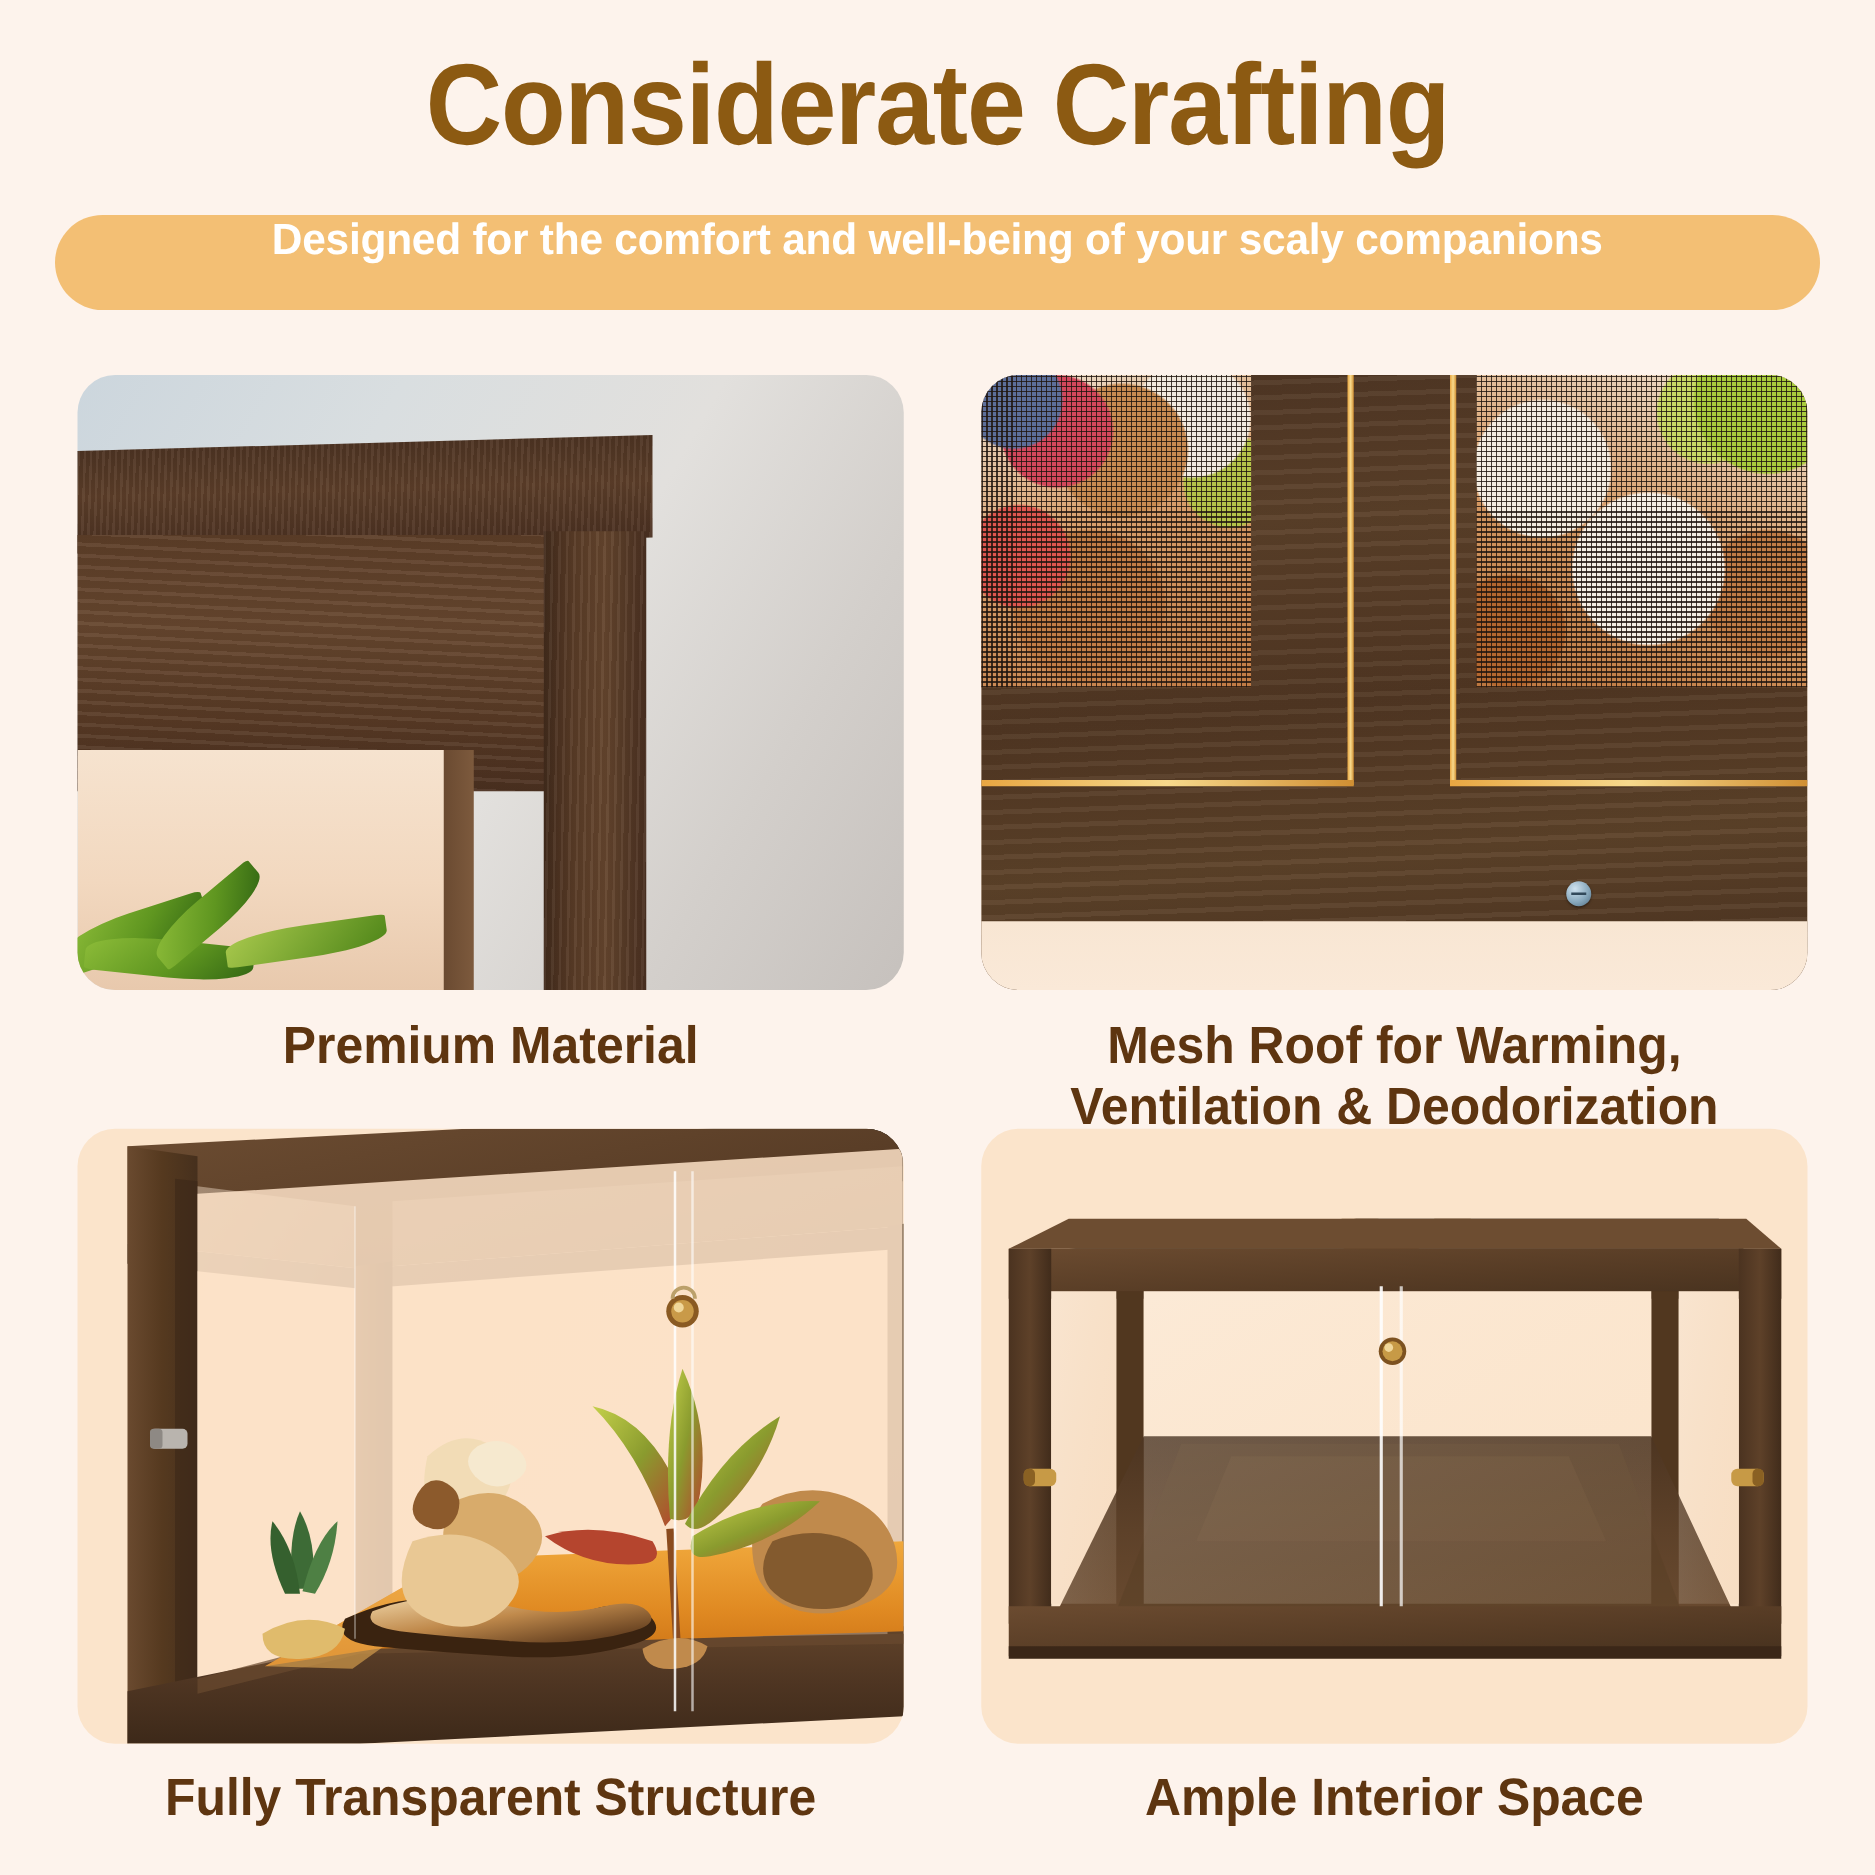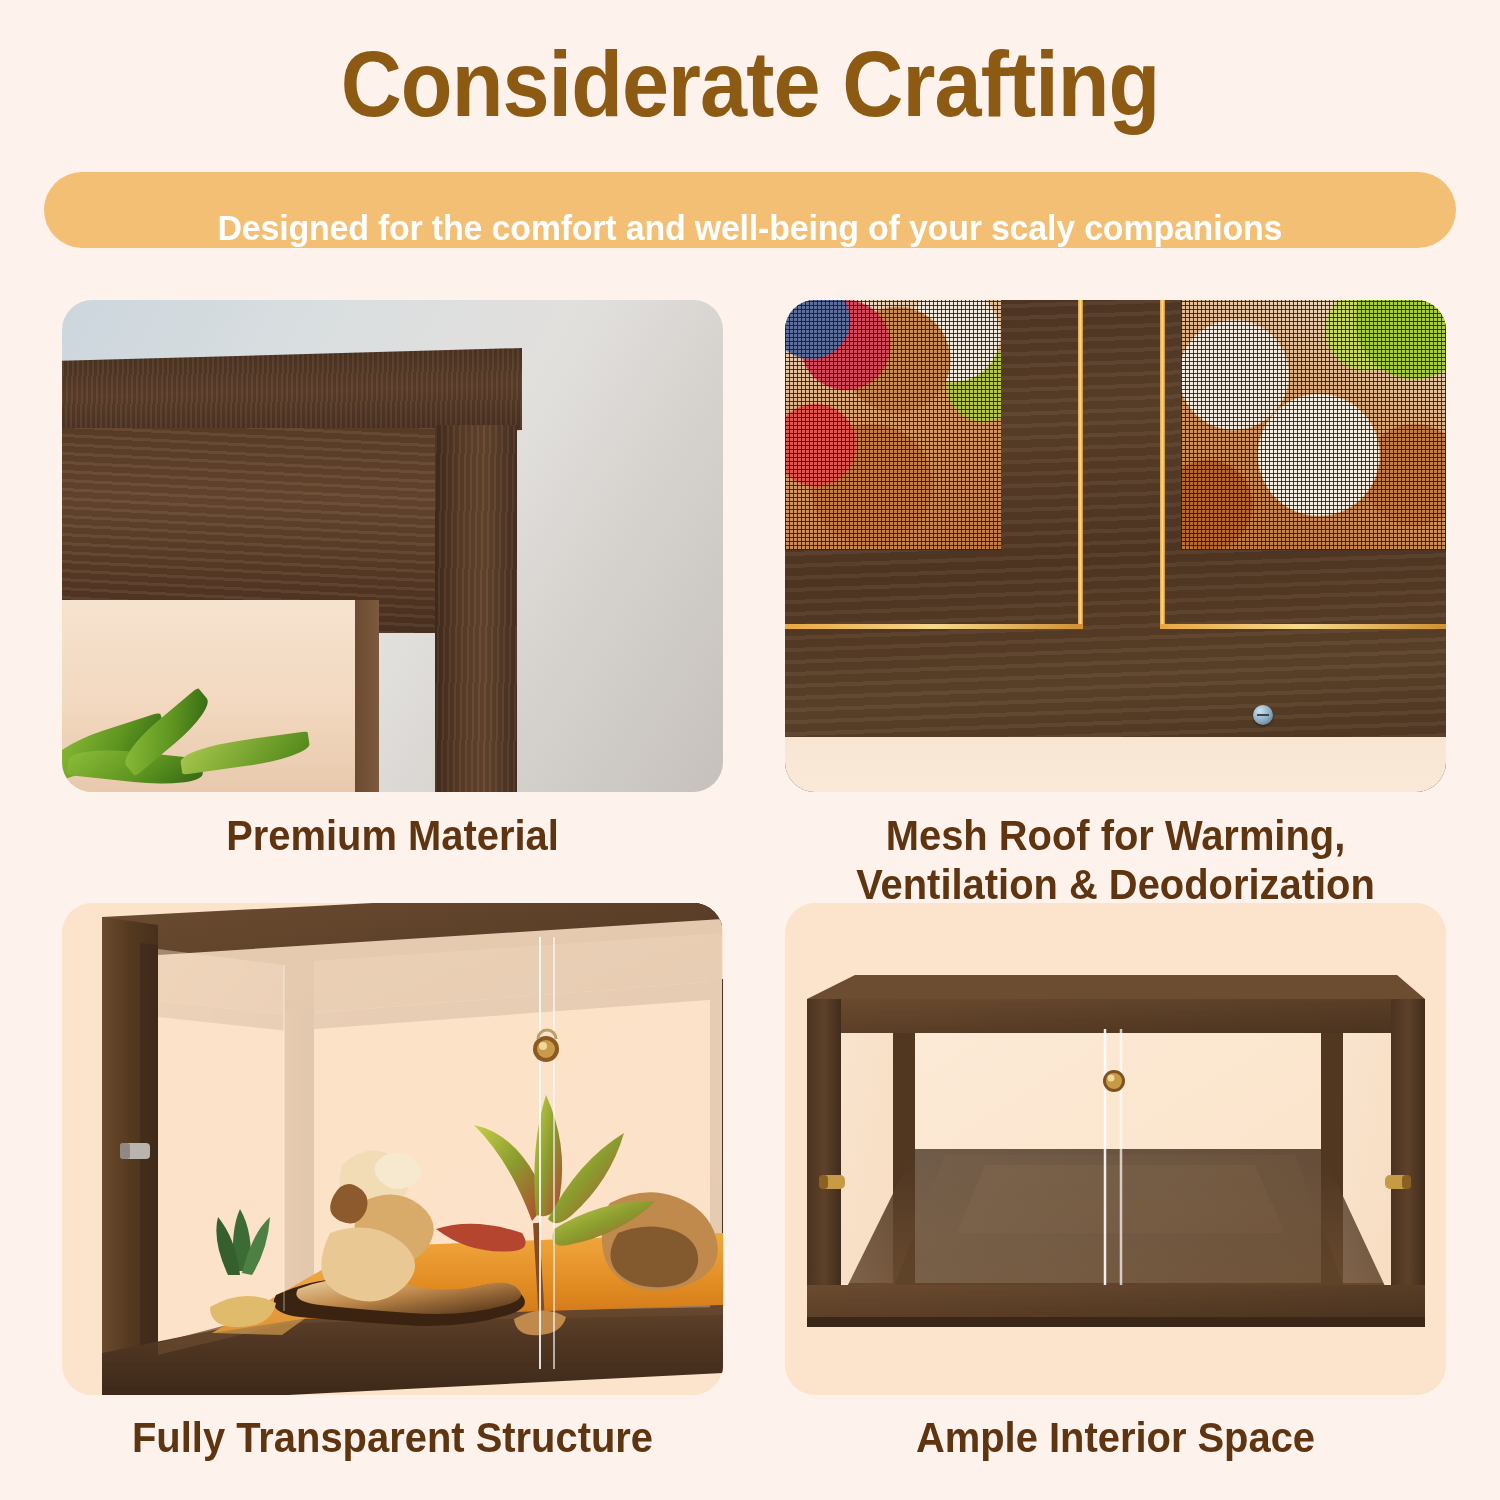--- a/index.html
+++ b/index.html
@@ -34,21 +34,21 @@
 
   .subtitle-banner {
     position: absolute;
     top: 172px;
     left: 44px;
     width: 1412px;
     height: 76px;
     background: #F3BF74;
     border-radius: 38px;
     display: flex;
-    align-items: flex-end;
+    align-items: flex-start;
     justify-content: center;
   }
 
   .subtitle-text {
     font-size: 35px;
     font-weight: bold;
     color: #FFFFFF;
     letter-spacing: -0.2px;
     white-space: nowrap;
     transform: scaleX(0.97);

